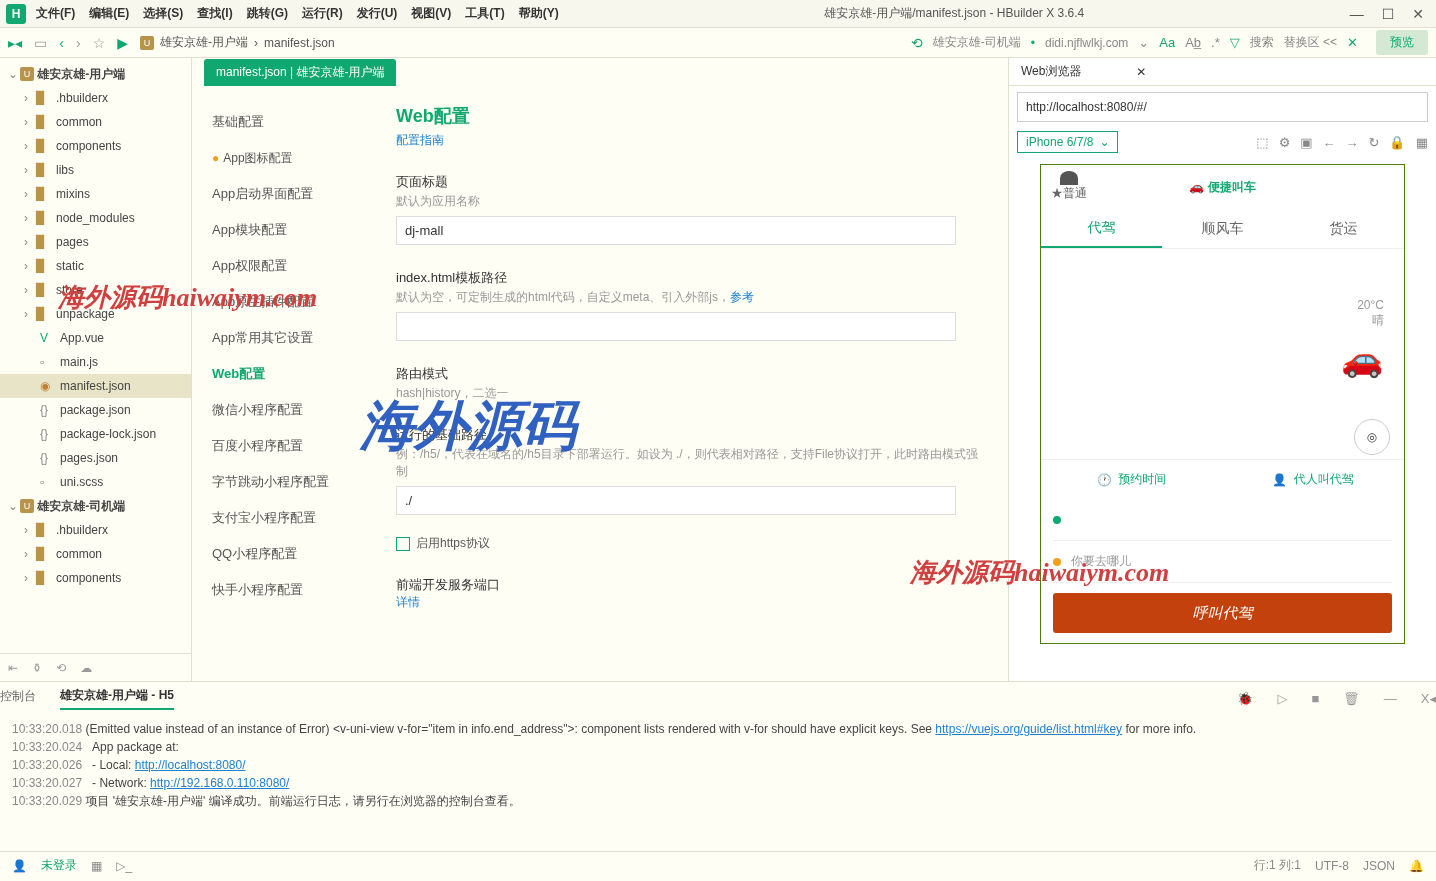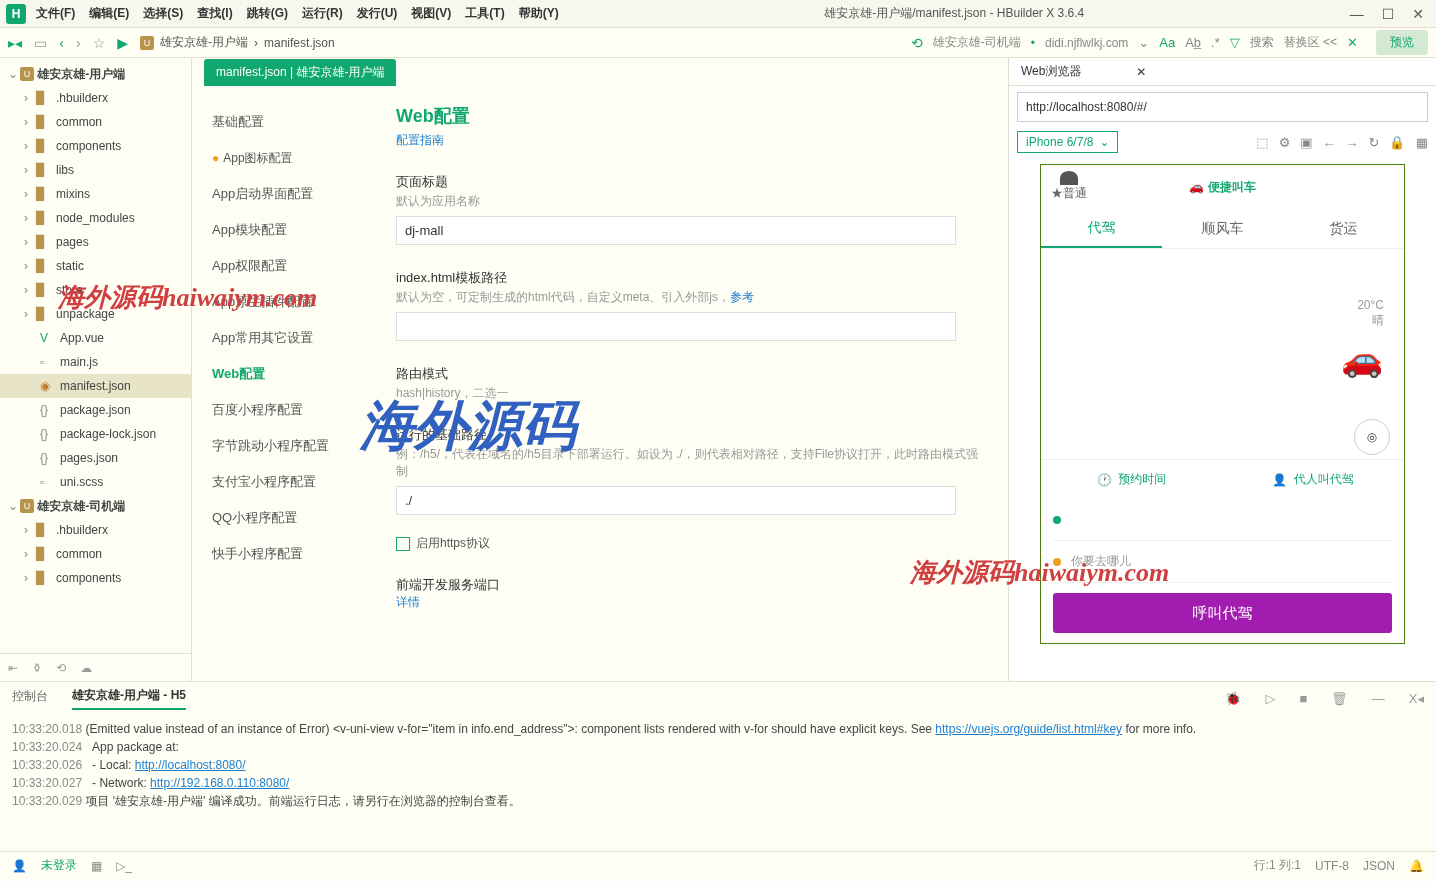--- a/index.html
+++ b/index.html
@@ -70,23 +70,23 @@
 .locate-btn{position:absolute;right:14px;top:170px;width:36px;height:36px;border:1px solid #ccc;border-radius:50%;display:flex;align-items:center;justify-content:center;background:#fff;}
 .car-img{position:absolute;right:20px;bottom:80px;color:#10a870;font-size:34px;}
 .weather{position:absolute;right:20px;bottom:130px;color:#999;font-size:11px;text-align:right;}
 .phone-actions{height:40px;display:flex;border-top:1px solid #eee;}
 .phone-actions .pa{flex:1;display:flex;align-items:center;justify-content:center;gap:6px;color:#10a870;font-size:13px;}
 .phone-inputs{padding:0 12px;}
 .pi-row{height:42px;display:flex;align-items:center;gap:10px;border-bottom:1px solid #f0f0f0;}
 .dot{width:8px;height:8px;border-radius:50%;}
 .dot.green{background:#10a870;}
 .dot.orange{background:#f0a020;}
-.call-btn{margin:10px 12px;height:40px;background:#a21caf;color:#fff;display:flex;align-items:center;justify-content:center;font-size:15px;border-radius:3px;}
+.call-btn{margin:10px 12px;height:40px;background:#c2410c;color:#fff;display:flex;align-items:center;justify-content:center;font-size:15px;border-radius:3px;font-style:italic;}
 .console-panel{height:170px;border-top:1px solid #e0dfd0;background:#fffef5;display:flex;flex-direction:column;}
-.console-tabs{height:32px;display:flex;align-items:center;padding:0 12px;gap:24px;}
+.console-tabs{height:32px;display:flex;align-items:center;padding:0 0;gap:24px;}
 .console-tabs .ct{color:#666;padding-bottom:4px;}
 .console-tabs .ct.active{color:#333;border-bottom:2px solid #10a870;font-weight:bold;}
 .console-tabs .spacer{flex:1;}
 .console-tabs .cticon{color:#999;font-size:13px;}
 .console-body{flex:1;overflow:auto;padding:6px 12px;font-family:Consolas,monospace;font-size:13px;color:#444;line-height:1.5;}
 .console-body .ts{color:#888;}
 .console-body a{color:#2080d0;text-decoration:underline;}
 .statusbar{height:28px;border-top:1px solid #e0dfd0;display:flex;align-items:center;padding:0 12px;gap:14px;background:#fffef5;color:#888;}
 .statusbar .green{color:#10a870;}
 .statusbar .spacer{flex:1;}
@@ -265,20 +265,21 @@
         <div class="item">
             <span class="warn">●</span>
             <span>App图标配置</span>
           </div>
         <div class="item">App启动界面配置</div>
         <div class="item">App模块配置</div>
         <div class="item">App权限配置</div>
         <div class="item">App原生插件配置</div>
         <div class="item">App常用其它设置</div>
         <div class="item active">Web配置</div>
+        <div class="item">微信小程序配置</div>
         <div class="item">百度小程序配置</div>
         <div class="item">字节跳动小程序配置</div>
         <div class="item">支付宝小程序配置</div>
         <div class="item">QQ小程序配置</div>
         <div class="item">快手小程序配置</div>
       </div>
       <div class="config-main">
         <h2>Web配置</h2>
         <span class="config-link">配置指南</span>
         <div class="form-group">

